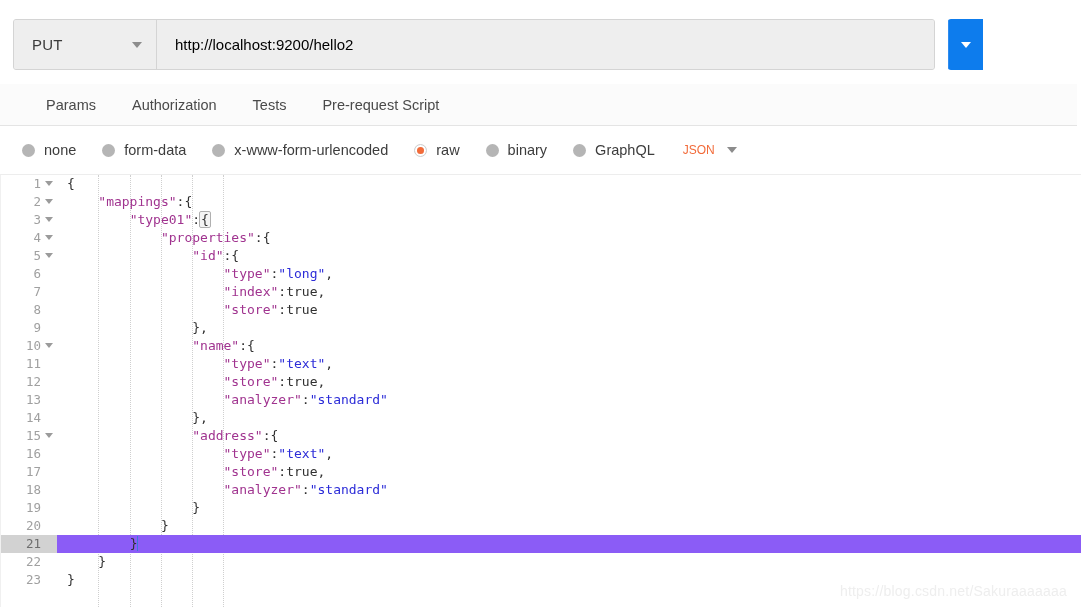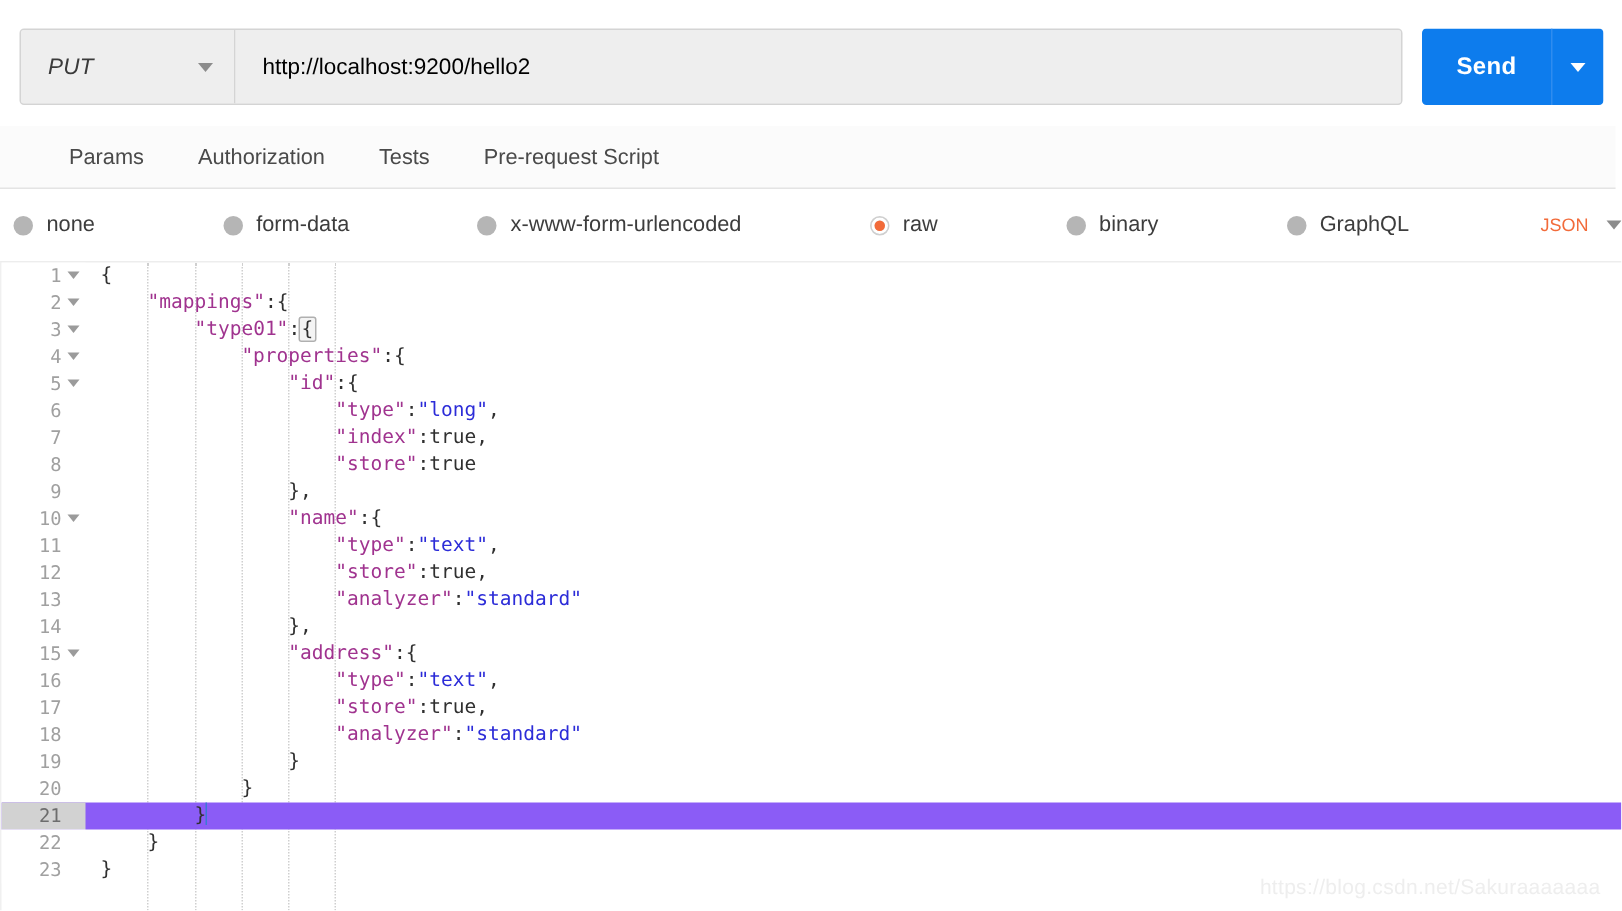--- a/index.html
+++ b/index.html
@@ -40,21 +40,20 @@
   .method-select {
     width: 143px;
     background: #eeeeee;
     border-right: 1px solid #d4d4d4;
     display: flex;
     align-items: center;
     justify-content: space-between;
     padding: 0 14px 0 18px;
     box-sizing: border-box;
     cursor: pointer;
-    font-style: italic;
   }
   .method-label {
     font-size: 15px;
     color: #3a3a3a;
     letter-spacing: .2px;
   }
   .caret-down {
     width: 0; height: 0;
     border-left: 5px solid transparent;
     border-right: 5px solid transparent;
@@ -151,23 +150,22 @@
   }
 
   
   .bodyrow {
     position: absolute;
     left: 0; top: 126px;
     width: 1081px; height: 48px;
     background: #ffffff;
     display: flex;
     align-items: center;
-    padding-left: 9px;
-    box-sizing: border-box;
-    justify-content: space-between;
+    padding-left: 22px;
+    box-sizing: border-box;
   }
   .radio-opt {
     display: flex;
     align-items: center;
     margin-right: 26px;
     cursor: pointer;
     font-size: 14.5px;
     color: #3d3d3d;
     white-space: nowrap;
   }
@@ -315,21 +313,20 @@
 
   <div class="url-group">
     <div class="method-select">
       <span class="method-label">PUT</span>
       <span class="caret-down"></span>
     </div>
     <div class="url-input" title="Enter request URL">http://localhost:9200/hello2</div>
   </div>
 
   <div class="send-group">
-    <div class="send-btn">Send</div>
     <div class="send-split">
       <span class="caret-down white"></span>
     </div>
   </div>
 </div>
 
 <div class="tabs" id="tabs-root">
     <div class="tab">
       <span>Params</span>
     </div>

